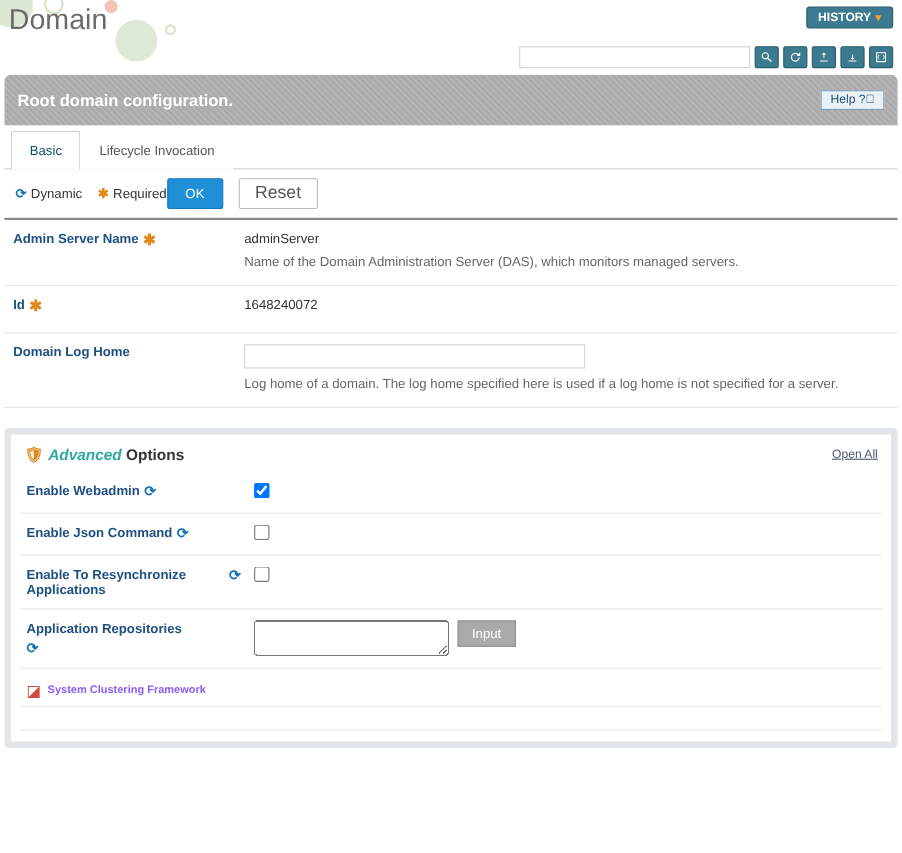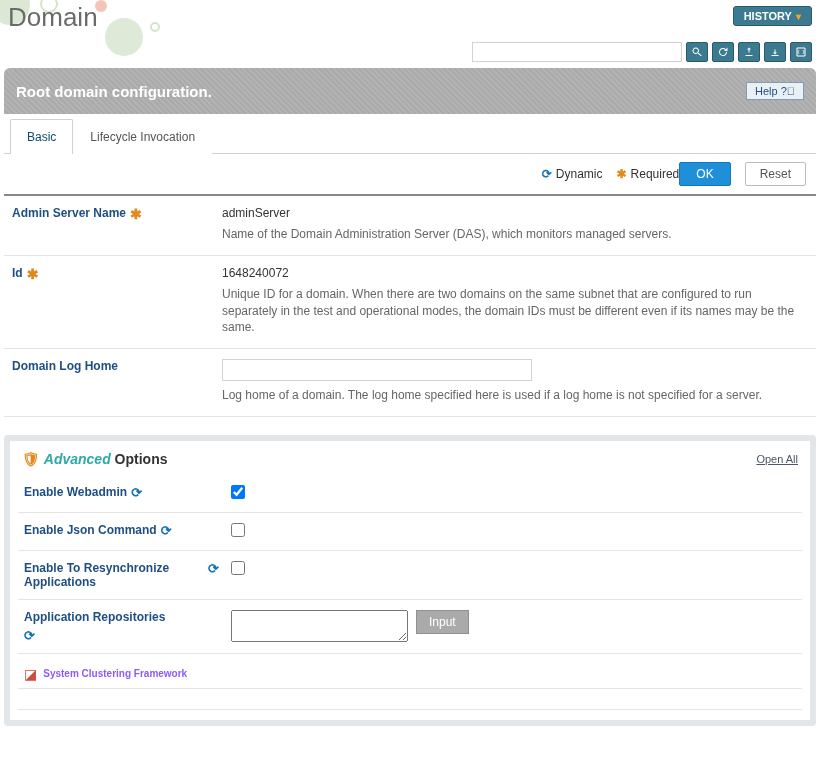--- a/index.html
+++ b/index.html
@@ -19,27 +19,27 @@
 .search-row input { width: 210px; height: 20px; border: 1px solid #cfd4d8; padding: 1px 4px; font-size: 12px; }
 .icon-btn { width: 22px; height: 20px; background: #3c7a8f; border: 1px solid #2a5a6b; border-radius: 2px; display: inline-flex; align-items: center; justify-content: center; color: #fff; cursor: pointer; }
 .icon-btn svg { width: 12px; height: 12px; fill: #fff; }
 .subtitle-bar { background: #a8a8a8; background-image: repeating-linear-gradient(45deg, #b3b3b3 0 2px, #aaa 2px 4px); padding: 14px 12px; border-radius: 6px 6px 0 0; margin: 0 4px; display: flex; align-items: center; justify-content: space-between; }
 .subtitle-bar .subtitle-text { color: #fff; font-size: 15px; font-weight: bold; }
 .help-btn { background: #eaf1f5; border: 1px solid #7f9db5; color: #1f4f82; font-size: 11px; padding: 2px 8px; border-radius: 2px cursor: pointer; display: flex; align-items: center; gap: 3px; }
 .tabs-row { margin: 4px 4px 0 4px; border-bottom: 1px solid #d0d0d0; padding-left: 6px; display: flex; gap: 0; }
 .tab { padding: 10px 16px; font-size: 12px; color: #2a628e; border: 1px solid transparent; border-bottom: none; cursor: pointer; position: relative; top: 1px; background: #fff; }
 .tab.active { border-color: #d0d0d0; color: #0c4a6e; font-weight: normal; background: #fff; border-top-left-radius: 2px; border-top-right-radius: 2px; }
 .tab.inactive { color: #555; }
-.legend-row { display: flex; align-items: center; justify-content: flex-end; padding: 8px 10px; margin: 0 4px; border-bottom: 2px solid #888; }
+.legend-row { display: flex; align-items: center; justify-content: flex-start; padding: 8px 10px; margin: 0 4px; border-bottom: 2px solid #888; }
 .legend-left { display: flex; gap: 14px; align-items: center; font-size: 12px; color: #333; }
 .legend-icon { color: #1573b5; font-weight: bold; margin-right: 4px; }
 .legend-req { color: #e08a1d; font-weight: bold; margin-right: 4px; }
 .btn-row { display: flex; gap: 14px; }
 .btn-ok { background: #1f90d8; color: #fff; border: 1px solid #107ac0; padding: 4px 16px; font-size: 12px; border-radius: 2px; cursor: pointer; }
-.btn-reset { background: #fff; color: #555; border: 1px solid #bbb; padding: 4px 14px; font-size: 12px; border-radius: 2px; cursor: pointer; }
+.btn-reset { background: #fff; color: #555; border: 1px solid #bbb; padding: 4px 14px; font-size: 16px; border-radius: 2px; cursor: pointer; }
 .form-table { margin: 0 4px; }
 .form-row { display: flex; border-bottom: 1px solid #e5e5e5; padding: 10px 8px 12px 8px; }
 .form-label { width: 210px; color: #1f4f82; font-size: 12px; font-weight: bold; display: flex; align-items: flex-start; gap: 4px; }
 .form-value { flex: 1; color: #555; font-size: 12px; }
 .form-value .val { color: #333; margin-bottom: 6px; }
 .form-value .desc { color: #666; line-height: 1.4; }
 .form-value input[type=text] { height: 22px; width: 310px; border: 1px solid #cfd4d8; padding: 1px 6px; font-size: 12px; }
 .star { color: #e08a1d; font-weight: bold; font-size: 14px; }
 .advanced-wrap { margin: 18px 4px 0 4px; border: 6px solid #e2e6e8; border-radius: 4px; background: #fff; padding-bottom: 10px; }
 .adv-header { display: flex; align-items: center; justify-content: space-between; padding: 10px 12px 8px 12px; }
@@ -144,21 +144,20 @@
       <div class="desc">Name of the Domain Administration Server (DAS), which monitors managed servers.</div>
     </div>
   </div>
   <div class="form-row">
     <div class="form-label">
       <span>Id</span>
       <span class="star">✱</span>
     </div>
     <div class="form-value">
       <div class="val">1648240072</div>
-      <div class="desc">Unique ID for a domain. When there are two domains on the same subnet that are configured to run separately in the test and operational modes, the domain IDs must be different even if its names may be the same.</div>
     </div>
   </div>
   <div class="form-row">
     <div class="form-label">
       <span>Domain Log Home</span>
     </div>
     <div class="form-value">
       <div class="val"><input type="text" value="" style=""></div>
       <div class="desc">Log home of a domain. The log home specified here is used if a log home is not specified for a server.</div>
     </div>

